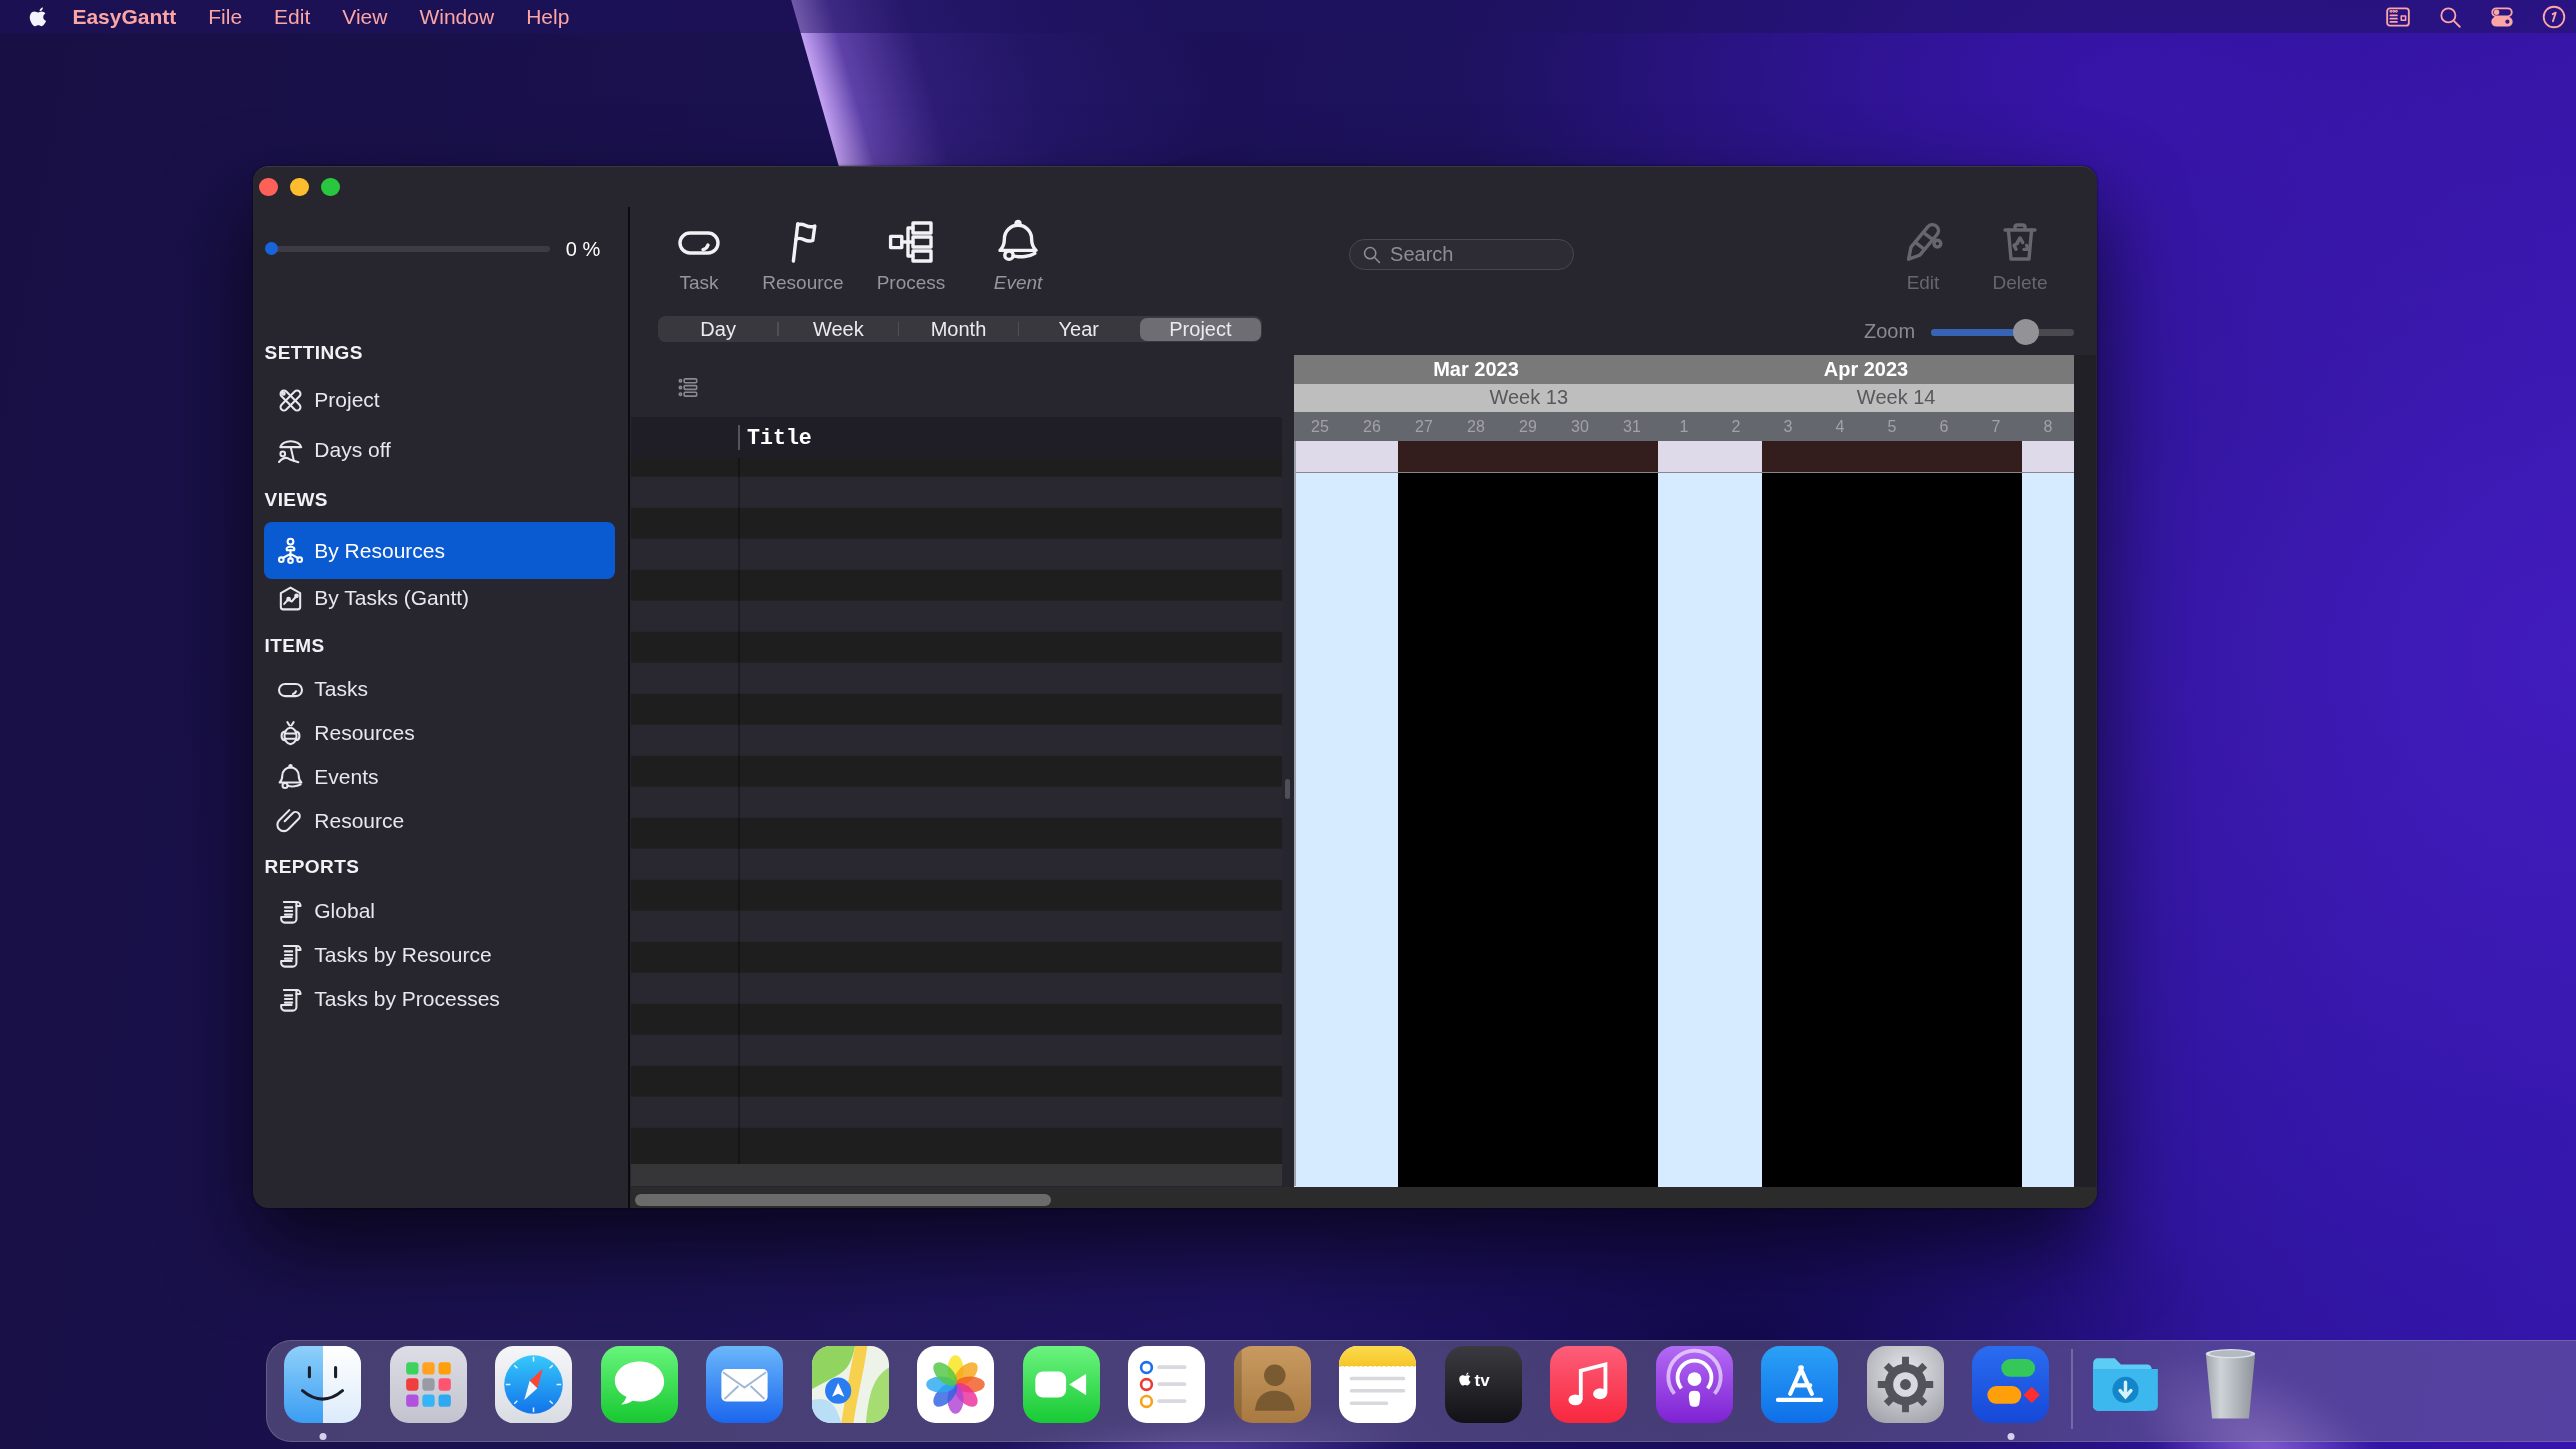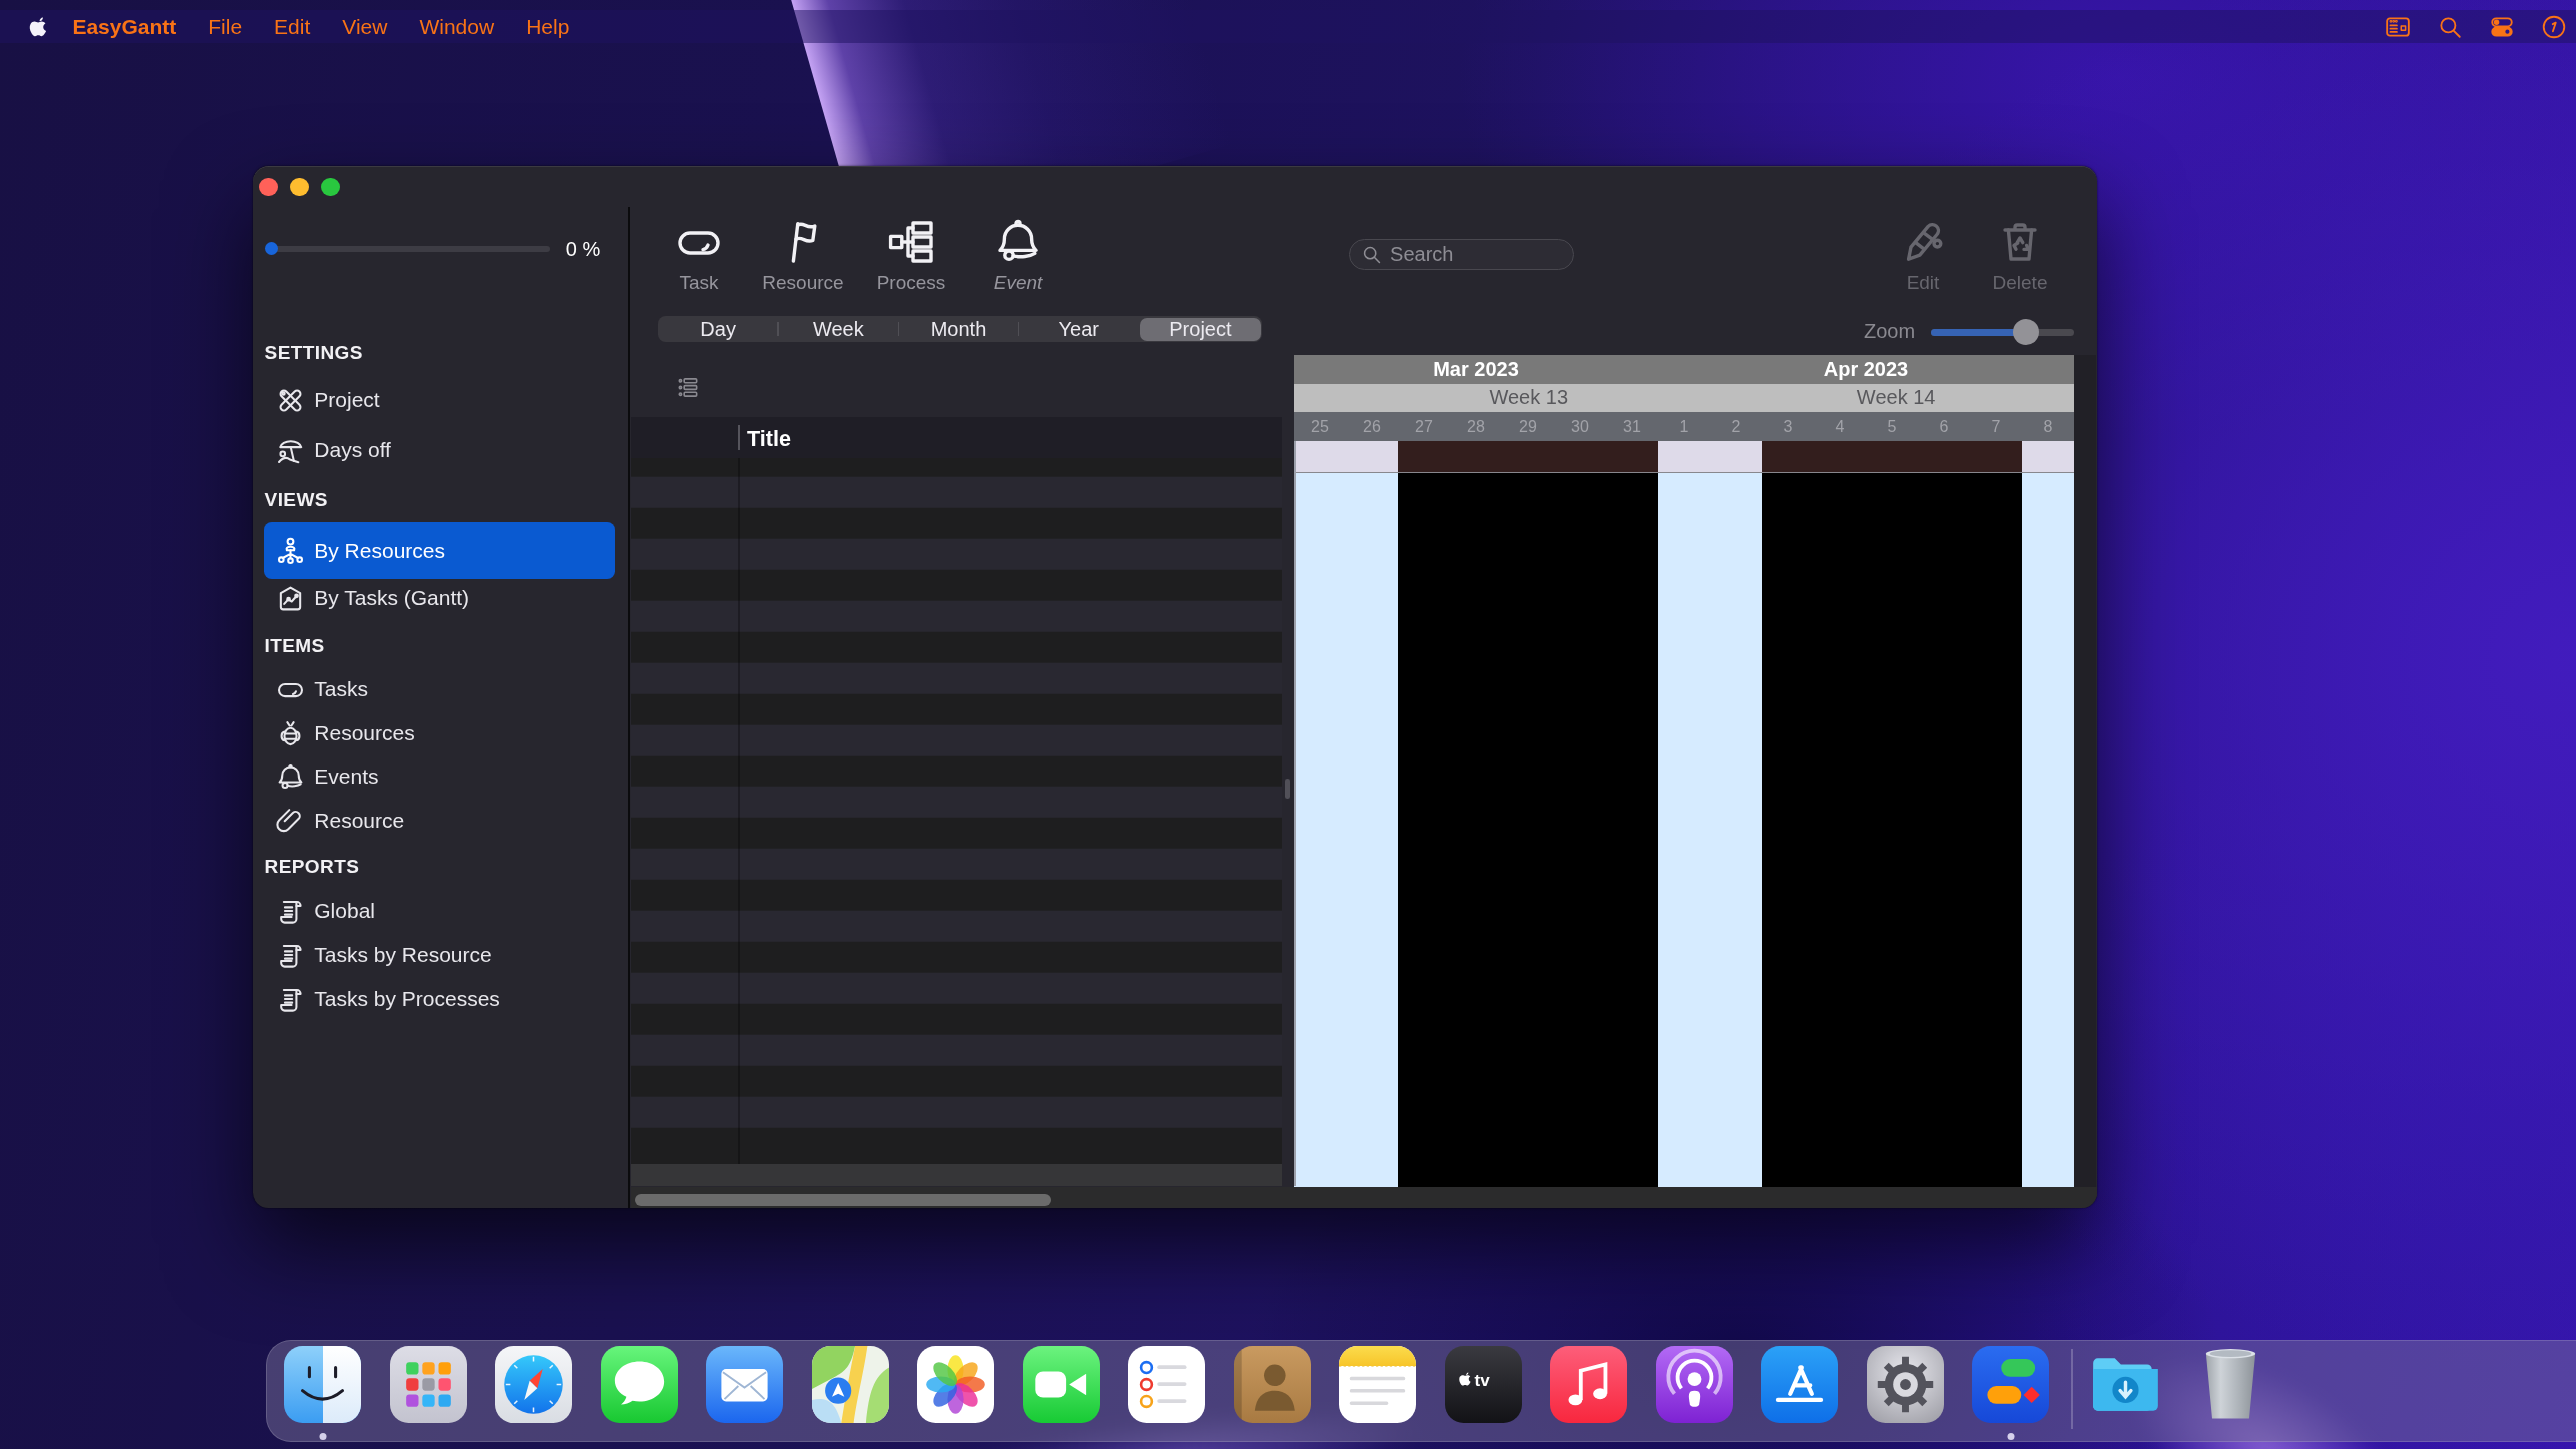--- a/index.html
+++ b/index.html
@@ -18,21 +18,21 @@
   .streak { position:absolute; pointer-events:none; }
   #streak1 { left:778px; top:-46px; width:540px; height:308px; transform:rotate(-16deg); transform-origin:0 0;
     background:linear-gradient(to right, rgba(205,170,252,.95) 0px, rgba(150,105,240,.55) 35px, rgba(90,55,200,.3) 108px, rgba(70,40,180,.18) 216px, rgba(70,40,180,0) 385px); }
   #streak2 { left:832px; top:1399px; width:694px; height:116px; transform:rotate(-6deg);
     background:radial-gradient(50% 50% at 50% 50%, rgba(150,120,235,.45), rgba(150,120,235,0) 70%); filter:blur(7.7px); }
   #streak3 { left:2050px; top:1341px; width:432px; height:216px; transform:rotate(28deg);
     background:radial-gradient(50% 50% at 50% 50%, rgba(196,150,250,.55), rgba(196,150,250,0) 68%); filter:blur(7px); }
 
   
   #menubar { position:absolute; left:0; top:0; width:2576px; height:33px; background:rgba(30,18,96,.5);
-    display:flex; align-items:center; color:#f97316; font-size:21px;margin-top:10px; }
+    display:flex; align-items:center; color:#fca5a5; font-size:21px; }
   #menubar .mitem { padding:0 16px; }
   #menubar .appname { font-weight:bold; padding:0 16px; }
   #apple-logo { margin-left:23px; padding:0 6.2px; }
   #menubar-right { margin-left:auto; display:flex; align-items:center; gap:26px; padding-right:9.2px; }
   #menubar-right .sicon { display:flex; align-items:center; }
 
   
   #window { position:absolute; left:253px; top:166px; width:1844px; height:1042px;
     background:#27262e; border-radius:15.4px; overflow:hidden;
     box-shadow:0 39px 85px rgba(0,0,0,.65), 0 0 2.3px rgba(0,0,0,.7); }
@@ -76,21 +76,21 @@
   .tab-seg.selected { background:#6e6d73; border-radius:7px; margin:1.5px; }
   #zoom-label { position:absolute; left:1611px; top:154px; width:62px; font-size:20px; color:#8a8990; }
   #zoom-track { position:absolute; left:1678px; top:163px; width:143px; height:7px; border-radius:3.9px; background:#4a494f; }
   #zoom-fill { position:absolute; left:0; top:0; width:96px; height:7px; border-radius:3.9px; background:#3663b4; }
   #zoom-knob { position:absolute; left:1760px; top:153px; width:26px; height:26px; border-radius:50%; background:#939297; }
 
   
   #table-pane { position:absolute; left:378px; top:189px; width:651px; height:853px; }
   #list-icon { position:absolute; left:46px; top:21px; width:23px; height:23px; color:#8a8990; }
   #list-icon svg { width:100%; height:100%; }
-  #table-header { position:absolute; left:0; top:62px; width:651px; height:41px; background:#1f1e26; }
+  #table-header { position:absolute; left:0; top:62px; width:651px; height:41px; background:#1f1e26;font-family:Liberation Mono, monospace; }
   #table-header .coldiv { position:absolute; left:107px; top:7.7px; width:1.5px; height:25.4px; background:#55545c; }
   #table-header .title { position:absolute; left:116px; top:8.5px; font-size:21.6px; font-weight:bold; color:#fff; }
   #table-rows { position:absolute; left:0; top:103px; width:651px; height:707px;
     background:repeating-linear-gradient(180deg, #1e1e1f 0 31px, #292831 31px 62px);
     background-position:0 -12.3px; }
   #table-rows .coldiv { position:absolute; left:107px; top:0; width:1.5px; height:100%; background:rgba(0,0,0,.28); }
   #table-graystrip { position:absolute; left:0; top:809px; width:651px; height:22.4px; background:#363638; }
 
   
   #chart { position:absolute; left:1041px; top:189px; width:780px; height:832px; }

